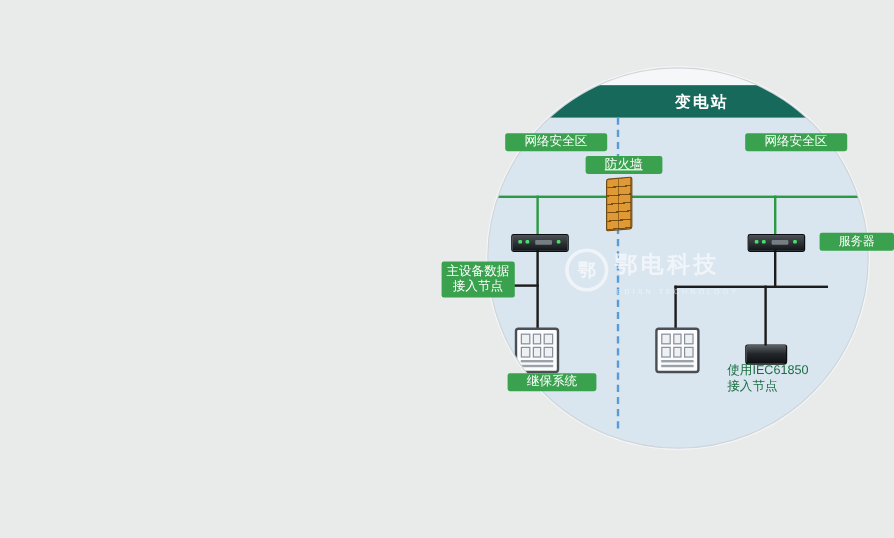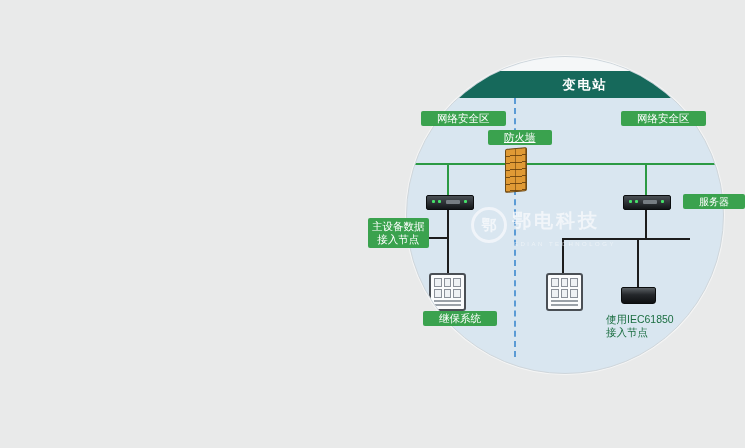--- a/index.html
+++ b/index.html
@@ -201,18 +201,18 @@
   <div class="chip two-line" style="left:368px;top:218px;">
     <div>主设备数据</div>
     <div>接入节点</div>
   </div>
 
   <div class="chip" style="left:683px;top:194px;font-size:10px;text-align:right;">服务器</div>
 
   <div class="chip" style="left:423px;top:311px;text-align:center;">继保系统</div>
 
 
-  <div class="note" style="left:606px;top:313px;">
+  <div class="note" style="left:606px;top:303px;">
     <div>使用IEC61850</div>
     <div>接入节点</div>
   </div>
 
 </div>
 
 </body></html>

